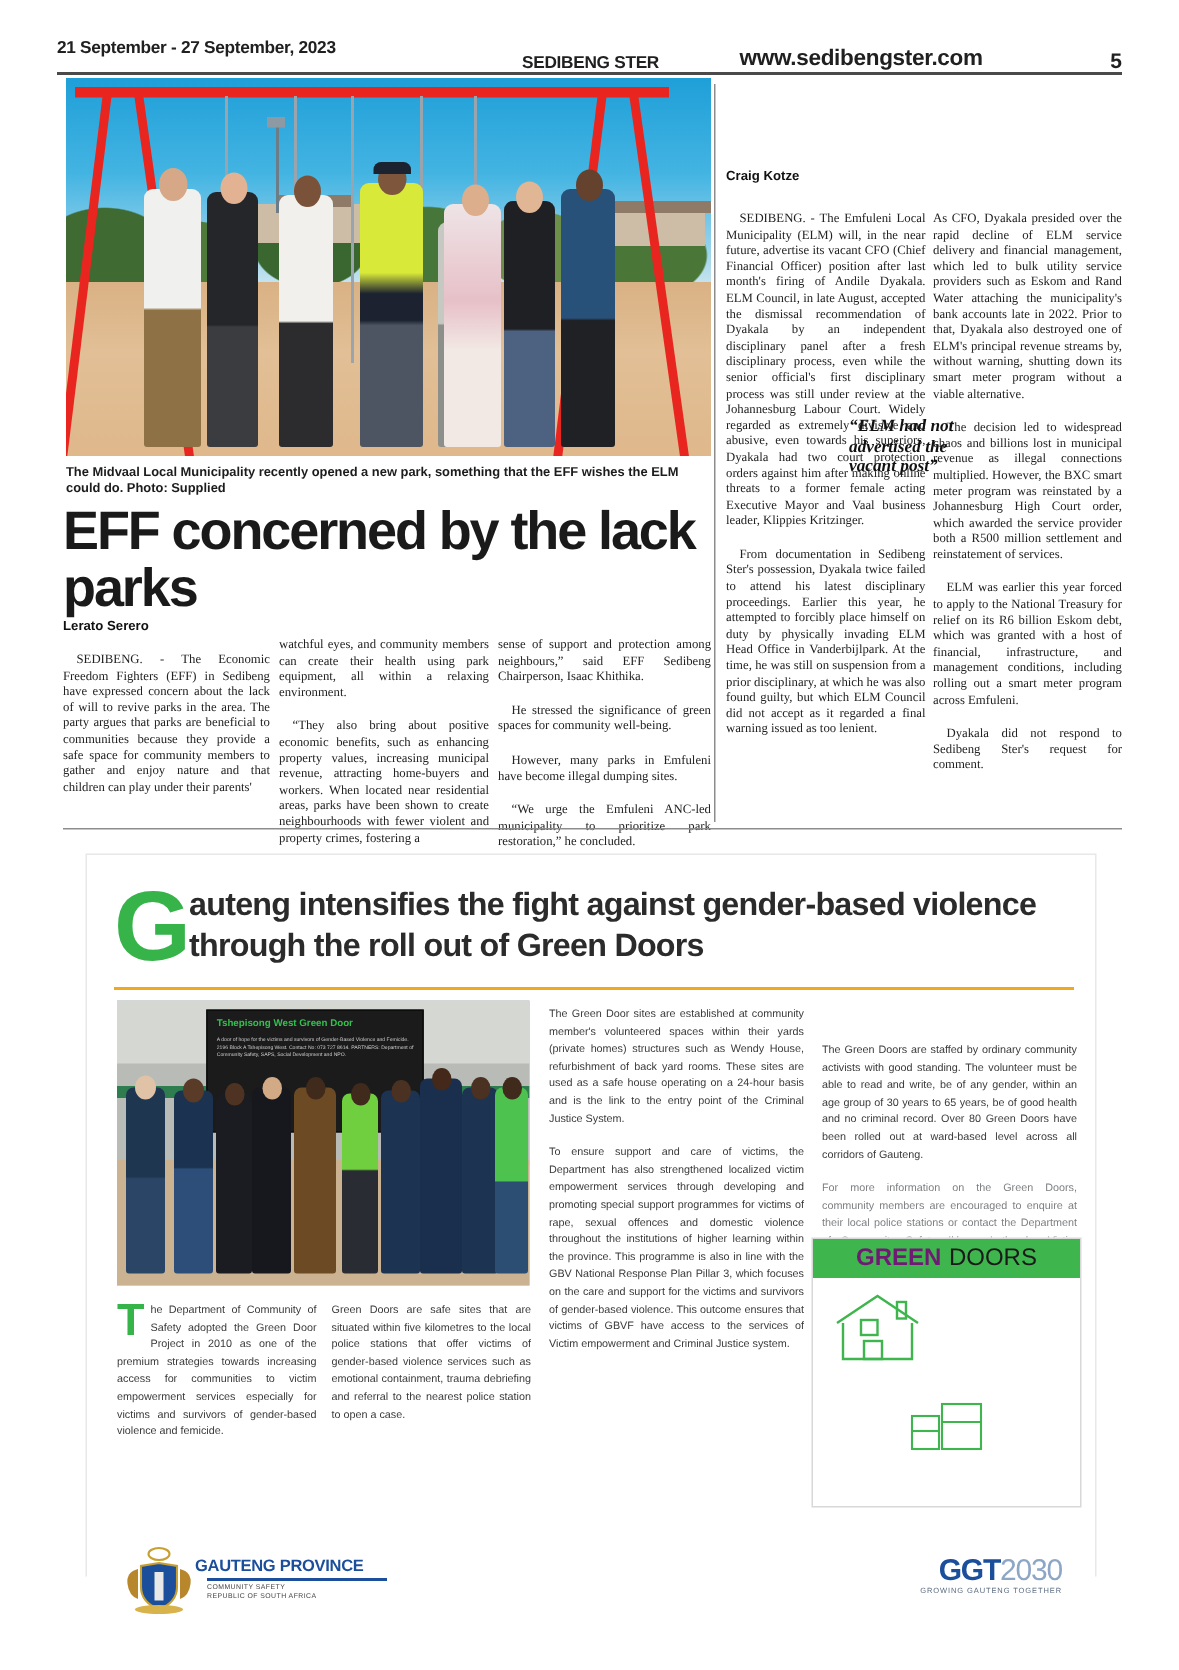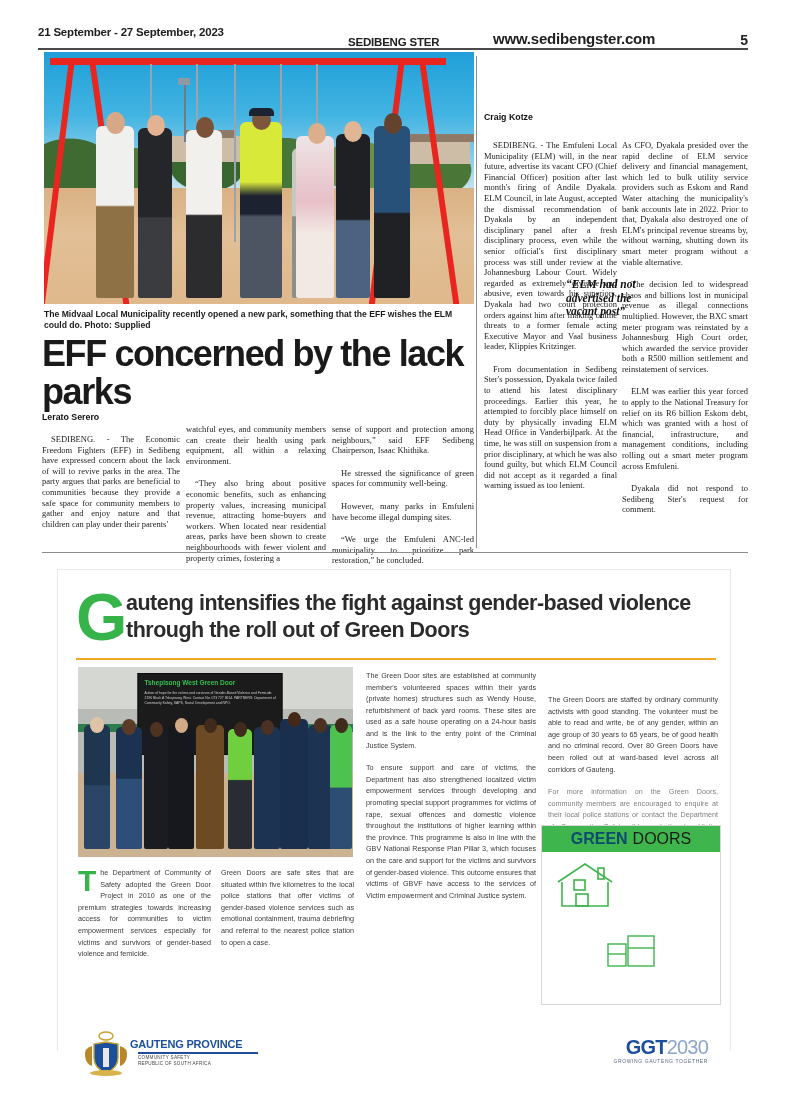--- a/index.html
+++ b/index.html
@@ -174,21 +174,21 @@
     float:left;
     font-family:"Liberation Sans", sans-serif;
     font-weight:bold;font-size:30px;line-height:25px;color:#36b44a;
     margin:1px 4px 0 0;
   }
 
   
   .gd-card{position:absolute;left:483px;top:255px;width:178px;height:178px;background:#fff;border:1px solid #d8d8d8;overflow:hidden;}
   .gd-bar{position:absolute;left:0;top:0;width:100%;height:26px;background:#3fb54d;
     display:flex;align-items:center;justify-content:center;gap:5px;}
-  .gd-bar .g1{font-family:"Liberation Sans", sans-serif;font-weight:bold;font-size:16px;color:#0c4a6e;}
+  .gd-bar .g1{font-family:"Liberation Sans", sans-serif;font-weight:bold;font-size:16px;color:#701a75;}
   .gd-bar .g2{font-family:"Liberation Sans", sans-serif;font-size:16px;color:#1a1a1a;}
   .gd-house{position:absolute;left:12px;top:34px;width:62px;height:48px;}
   .gd-small{position:absolute;left:64px;top:108px;width:52px;height:34px;}
 
   
   .foot{position:absolute;left:58px;top:1022px;width:672px;height:62px;background:#fff;}
   .crest{position:absolute;left:22px;top:6px;width:52px;height:48px;}
   .gp-name{position:absolute;left:72px;top:16px;
     font-family:"Liberation Sans", sans-serif;font-weight:bold;font-size:11px;color:#1b4e9b;letter-spacing:-0.2px;}
   .gp-rule{position:absolute;left:80px;top:30px;width:120px;height:1.5px;background:#1b4e9b;}

